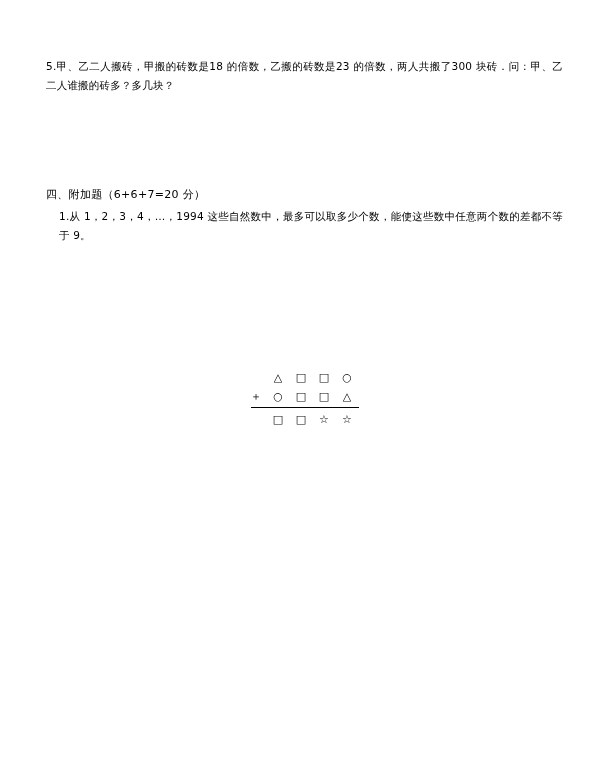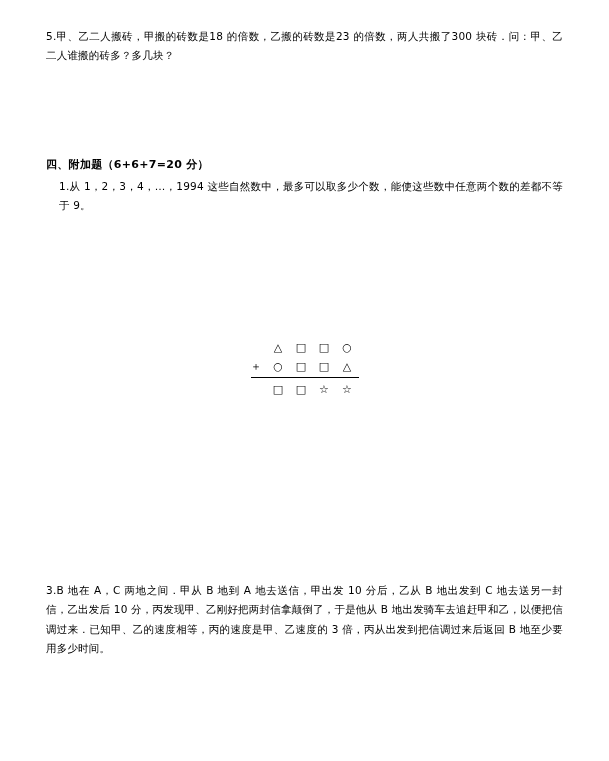--- a/index.html
+++ b/index.html
@@ -14,40 +14,41 @@
     color: #000000;
     position: relative;
     overflow: hidden;
   }
   .page {
     position: relative;
     width: 609px;
     height: 718px;
     box-sizing: border-box;
     padding: 0 54px;
+    margin-top: 30px;
   }
   .para {
     font-size: 10.5px;
     line-height: 1.85;
     text-align: justify;
     letter-spacing: 0.2px;
   }
   .q5 {
     position: absolute;
     left: 46px;
     right: 46px;
     top: 27px;
   }
   .section-head {
     position: absolute;
     left: 46px;
     right: 46px;
     top: 157px;
     font-size: 11px;
-    font-weight: bold;
+    font-weight: normal;
     letter-spacing: 0.3px;
   }
   .q1 {
     position: absolute;
     left: 59px;
     right: 46px;
     top: 177px;
   }
   .q2 {
     position: absolute;
@@ -134,15 +135,14 @@
           <span class="psign"></span>
           <span class="pcell">□</span>
           <span class="pcell">□</span>
           <span class="pcell">☆</span>
           <span class="pcell">☆</span>
         </div>
       </div>
     </div>
   </div>
 
-  <div class="para q3">3.B 地在 A，C 两地之间．甲从 B 地到 A 地去送信，甲出发 10 分后，乙从 B 地出发到 C 地去送另一封信，乙出发后 10 分，丙发现甲、乙刚好把两封信拿颠倒了，于是他从 B 地出发骑车去追赶甲和乙，以便把信调过来．已知甲、乙的速度相等，丙的速度是甲、乙速度的 3 倍，丙从出发到把信调过来后返回 B 地至少要用多少时间。</div>
 
 </div>
 
 </body></html>

